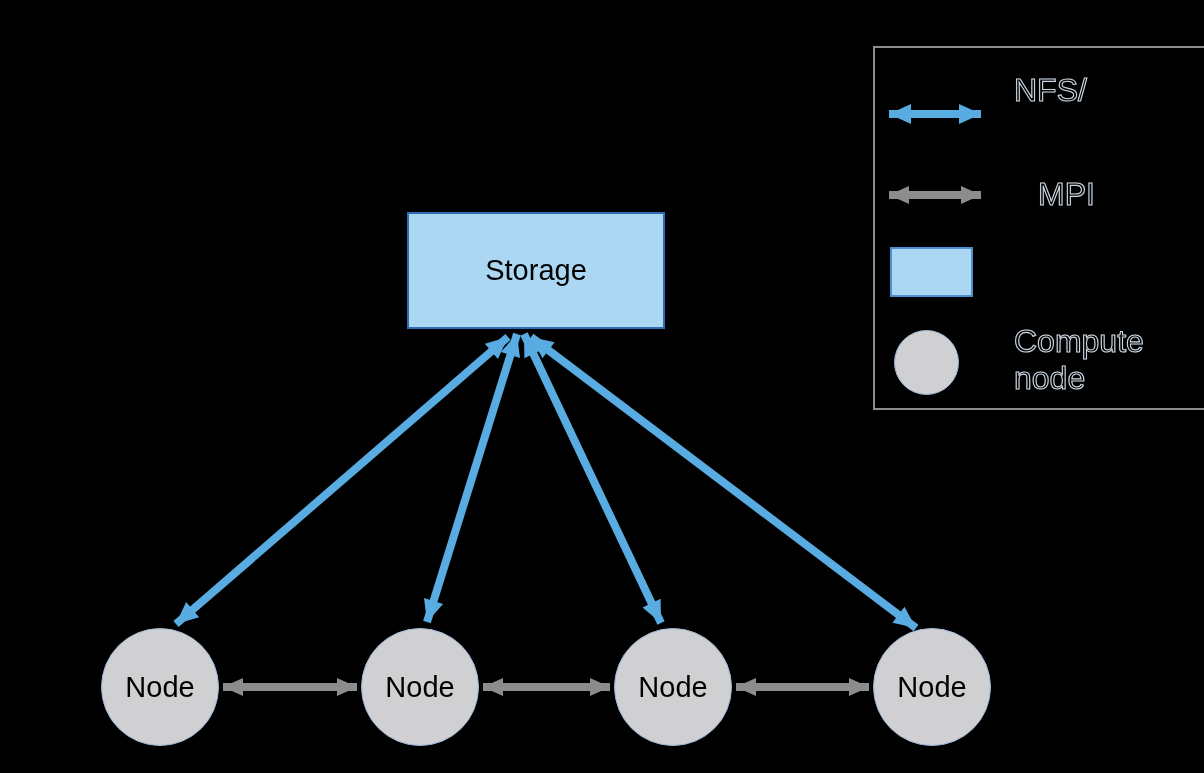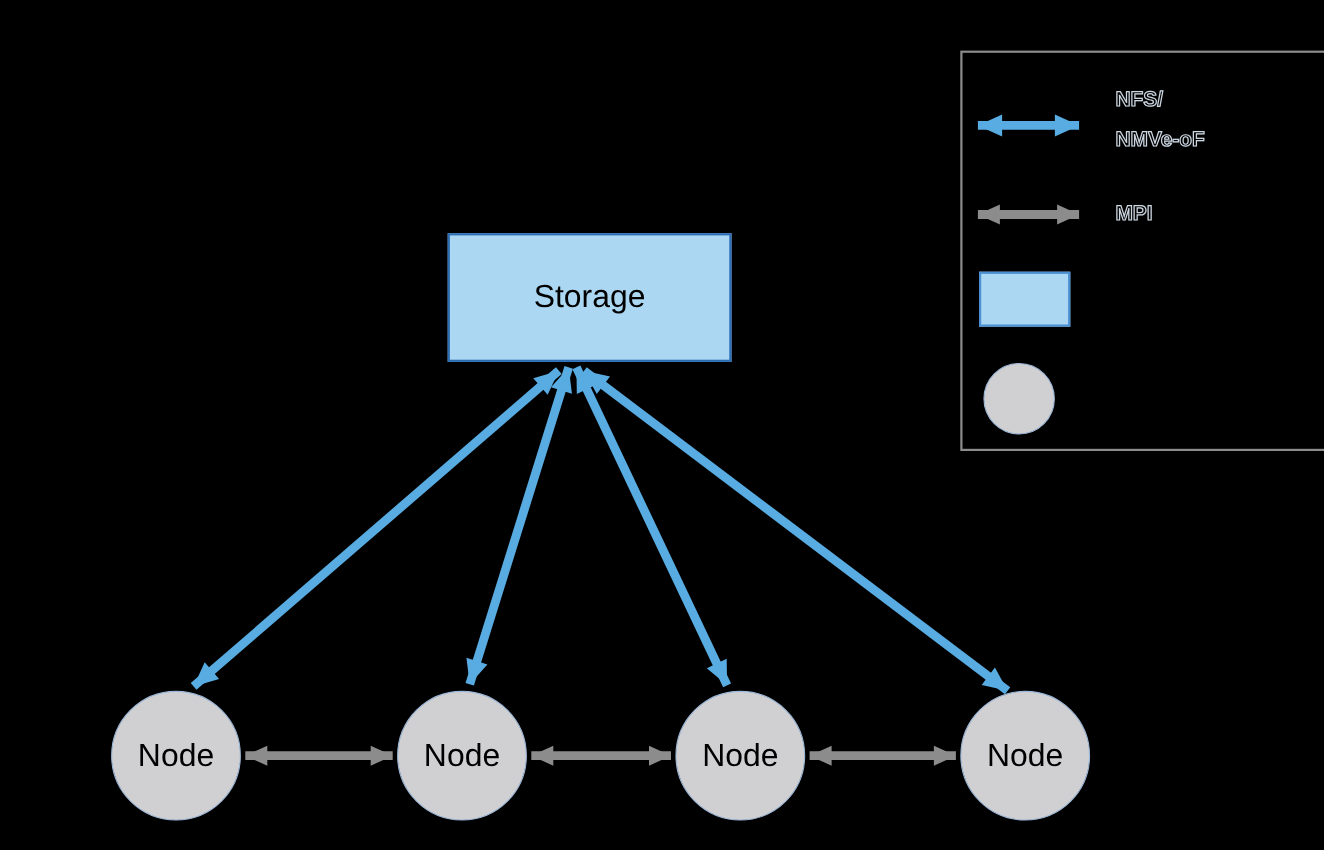--- a/index.html
+++ b/index.html
@@ -55,26 +55,25 @@
     position: absolute;
     left: 873px; top: 46px;
     width: 391px; height: 360px;
     border: 2px solid var(--legend-border);
     background: transparent;
   }
   .legend-label {
     position: absolute;
     left: 139px;
     color: #000;
-    font-size: 19px;
+    font-size: 32px;
     line-height: 37px;
     -webkit-text-stroke: 1.1px var(--text-outline);
     text-shadow: 0 0 1px #8ea2b8;
     white-space: nowrap;
-    font-weight: bold;
   }
   .legend-label span { display: block; }
   .legend-swatch-arrow { position: absolute; left: 10px; width: 100px; height: 26px; }
   .swatch-nfs { top: 53px; }
   .swatch-mpi { top: 134px; }
   .legend-swatch-rect {
     position: absolute;
     left: 15px; top: 199px;
     width: 79px; height: 46px;
     background: var(--storage-fill);
@@ -82,21 +81,21 @@
   }
   .legend-swatch-circle {
     position: absolute;
     left: 19px; top: 282px;
     width: 63px; height: 63px;
     background: var(--node-fill);
     border: 1px solid var(--node-border);
     border-radius: 50%;
   }
   .label-nfs { top: 24px; }
-  .label-mpi { top: 128px; }
+  .label-mpi { top: 128px; margin-left: 24px; }
   .label-graph { top: 188px; }
   .label-compute { top: 275px; }
 </style>
 </head>
 <body>
 
 <div class="canvas">
 
   <svg class="arrow-layer">
     <defs>
@@ -133,28 +132,31 @@
     <span class="shape-label">Node</span>
   </div>
 
   <div class="legend">
 
     <svg class="legend-swatch-arrow swatch-nfs" viewBox="0 0 100 26">
       <line class="nfs-line" x1="4" y1="13" x2="96" y2="13" marker-start="url(#headBlue)" marker-end="url(#headBlue)"></line>
     </svg>
     <div class="legend-label label-nfs">
       <span>NFS/</span>
-      <span>NMVe-oF</span>
     </div>
 
     <svg class="legend-swatch-arrow swatch-mpi" viewBox="0 0 100 26">
       <line class="mpi-line" x1="4" y1="13" x2="96" y2="13" marker-start="url(#headGray)" marker-end="url(#headGray)"></line>
     </svg>
     <div class="legend-label label-mpi">
       <span>MPI</span>
     </div>
 
     <div class="legend-swatch-rect"></div>
 
     <div class="legend-swatch-circle"></div>
+    <div class="legend-label label-compute">
+      <span>Compute</span>
+      <span>node</span>
+    </div>
 
   </div>
 </div>
 
 </body></html>

